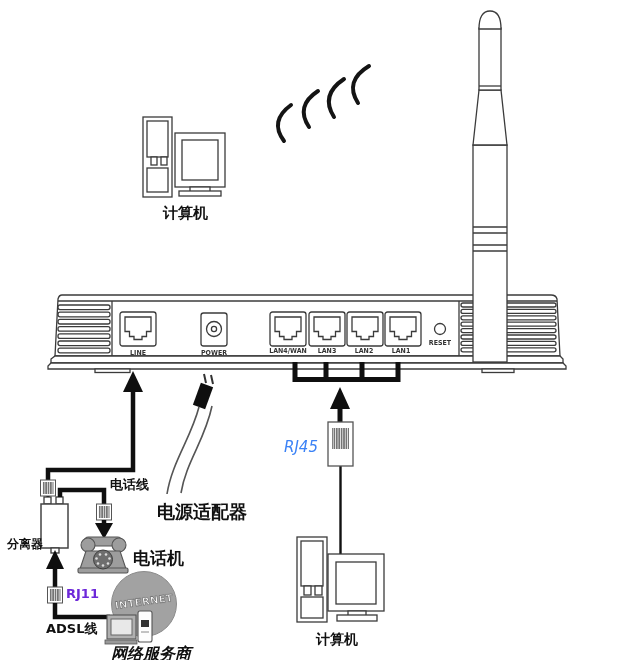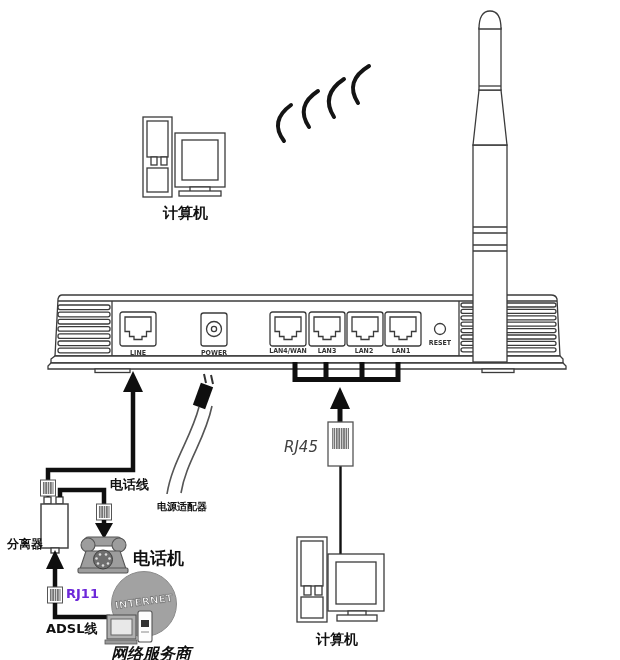--- a/index.html
+++ b/index.html
@@ -9,21 +9,21 @@
   .ln{fill:#fff;stroke:#3b3b3b;stroke-width:1.3;}
   .lnf{fill:none;stroke:#3b3b3b;stroke-width:1.3;}
   .thick{fill:none;stroke:#0f0f0f;stroke-width:4.5;}
   .arrow{fill:#0f0f0f;stroke:none;}
   .wave{fill:none;stroke:#141414;stroke-width:4;stroke-linecap:round;}
   .gray{fill:#9d9d9d;stroke:#555;stroke-width:1.1;}
   .lbl{position:absolute;font-weight:700;color:#111;white-space:nowrap;}
   .lbl-center{text-align:center;}
   .port-label{position:absolute;width:80px;text-align:center;font-size:10.5px;font-weight:600;
               color:#333;transform:scale(0.6);transform-origin:50% 0;white-space:nowrap;}
-  .rj45-lbl{font-style:italic;font-weight:400;color:#404040;}
+  .rj45-lbl{font-style:italic;font-weight:400;color:#3b82f6;}
   .rj11-lbl{font-weight:600;color:#6d28d9;}
   .internet-lbl{color:#f5f5f5;-webkit-text-stroke:0.6px #6d6d6d;text-shadow:0 0 1px #777;
                 transform:rotate(-8deg);letter-spacing:0.4px;text-align:center;width:64px;
                 font-size:10px;}
 </style>
 </head>
 <body>
 
 <div id="stage">
 
@@ -218,17 +218,17 @@
 <div class="port-label" style="left:361px;top:347px;">LAN1</div>
 <div class="port-label" style="left:400px;top:339px;">RESET</div>
 
 <div class="lbl" style="left:68px;top:476px;font-size:13px;margin-left:42px;">电话线</div>
 <div class="lbl" style="left:7px;top:536px;font-size:12px;">分离器</div>
 <div class="lbl" style="left:133px;top:547px;font-size:17px;">电话机</div>
 <div class="lbl rj11-lbl" style="left:66px;top:586px;font-size:13px;">RJ11</div>
 <div class="lbl" style="left:46px;top:620px;font-size:13px;">ADSL线</div>
 <div class="lbl" style="left:111px;top:644px;font-size:16px;font-style:italic;">网络服务商</div>
 <div class="lbl internet-lbl" style="left:112px;top:596px;">INTERNET</div>
-<div class="lbl" style="left:157px;top:500px;font-size:10px;">电源适配器</div>
+<div class="lbl" style="left:157px;top:500px;font-size:18px;">电源适配器</div>
 <div class="lbl rj45-lbl" style="left:284px;top:438px;font-size:15px;">RJ45</div>
 <div class="lbl lbl-center" style="left:301px;top:631px;width:72px;font-size:14px;">计算机</div>
 
 </div>
 
 </body></html>

